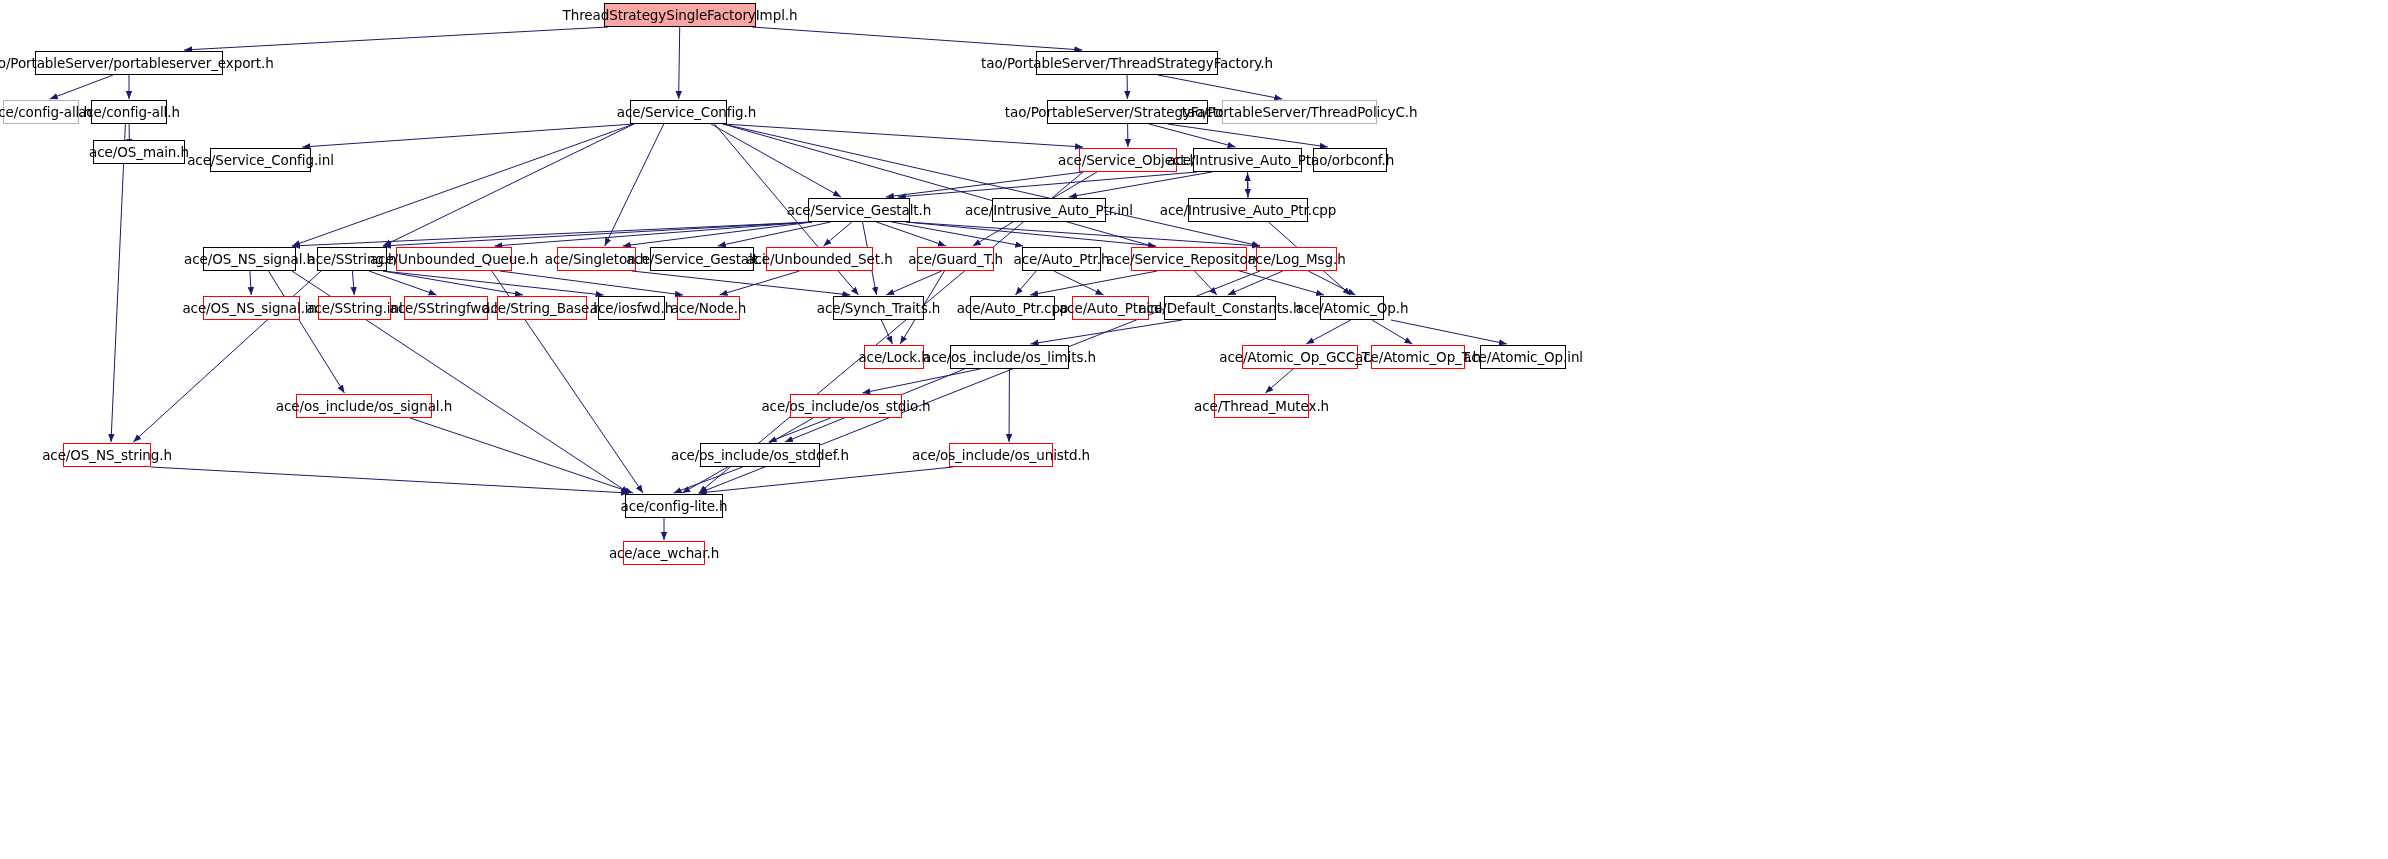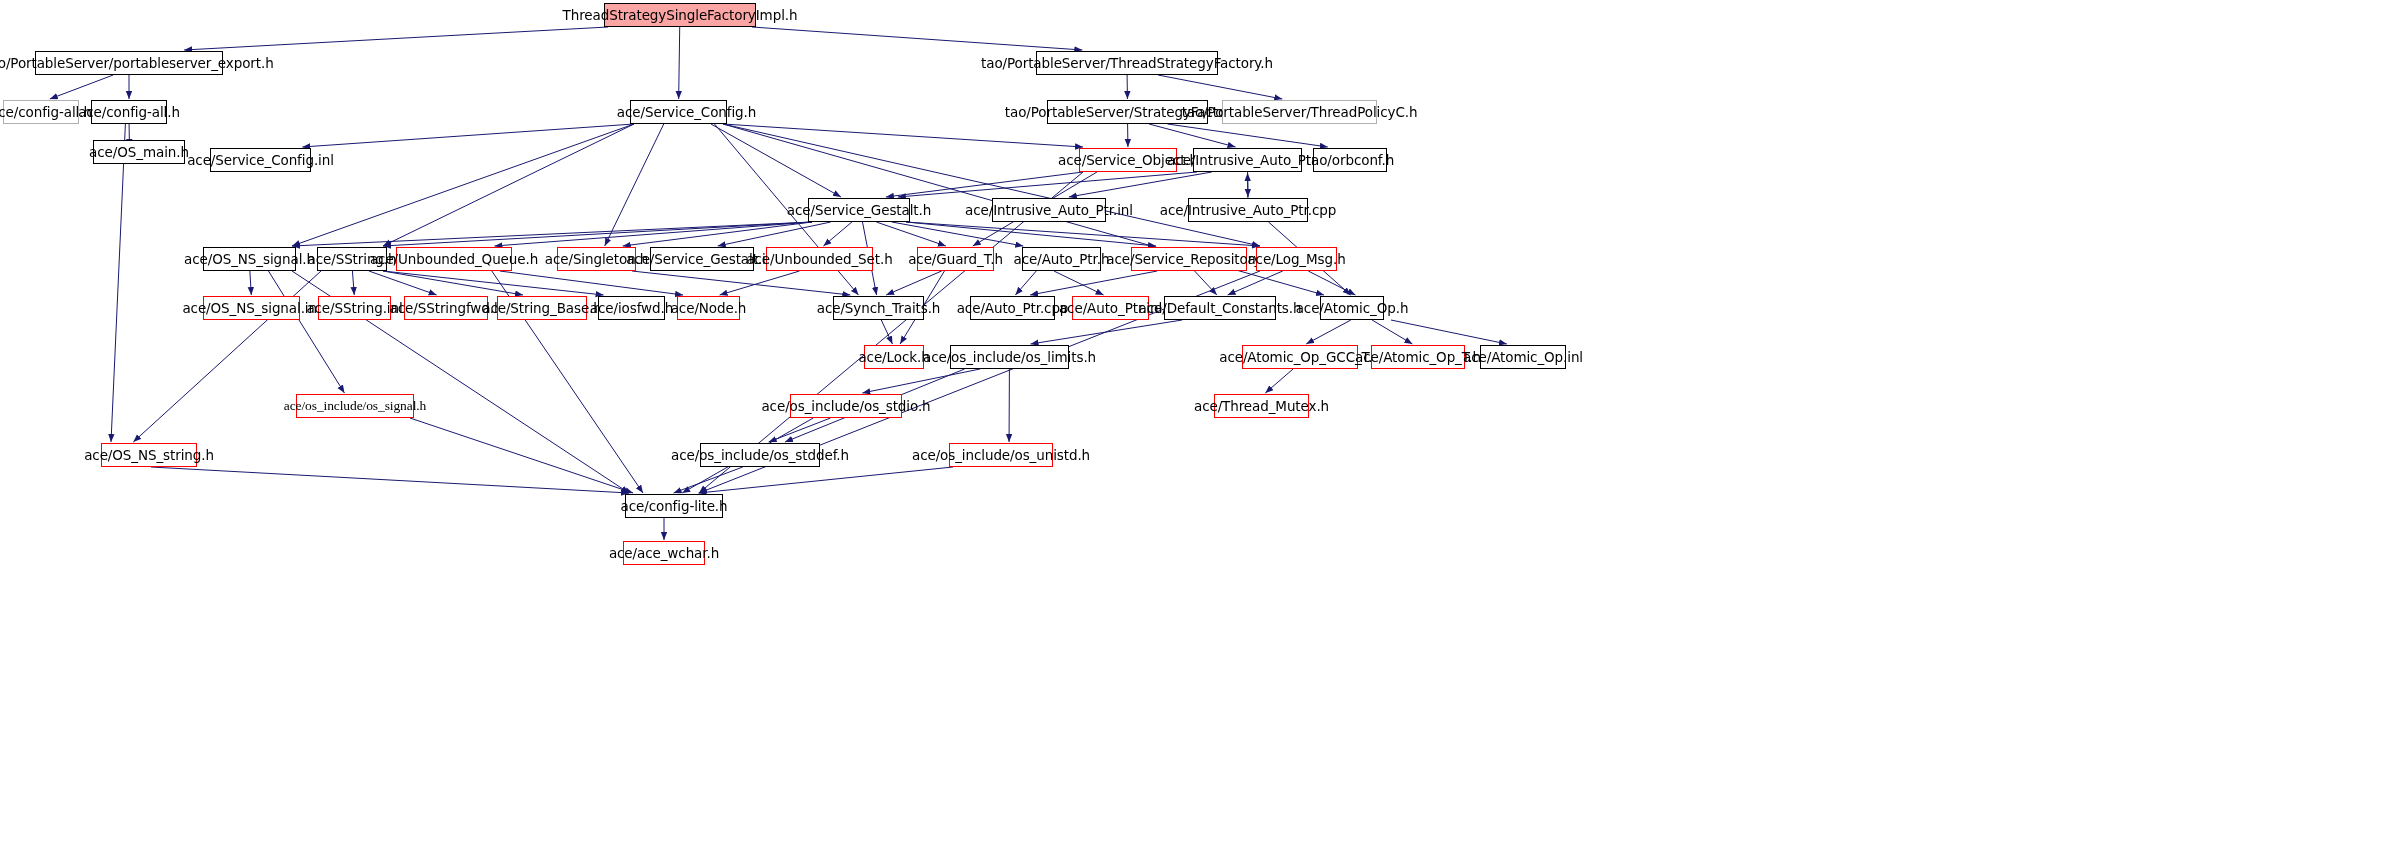--- a/index.html
+++ b/index.html
@@ -140,22 +140,22 @@
       <div class="node black" style="left: 833px; top: 296px; width: 91px;">ace/Synch_Traits.h</div>
       <div class="node black" style="left: 970px; top: 296px; width: 85px;">ace/Auto_Ptr.cpp</div>
       <div class="node red" style="left: 1072px; top: 296px; width: 77px;">ace/Auto_Ptr.inl</div>
       <div class="node black" style="left: 1164px; top: 296px; width: 112px;">ace/Default_Constants.h</div>
       <div class="node black" style="left: 1320px; top: 296px; width: 64px;">ace/Atomic_Op.h</div>
       <div class="node red" style="left: 864px; top: 345px; width: 60px;">ace/Lock.h</div>
       <div class="node black" style="left: 950px; top: 345px; width: 119px;">ace/os_include/os_limits.h</div>
       <div class="node red" style="left: 1242px; top: 345px; width: 116px;">ace/Atomic_Op_GCC_T.h</div>
       <div class="node red" style="left: 1371px; top: 345px; width: 94px;">ace/Atomic_Op_T.h</div>
       <div class="node black" style="left: 1480px; top: 345px; width: 86px;">ace/Atomic_Op.inl</div>
-      <div class="node red" style="left: 296px; top: 394px; width: 118px; font-family: Liberation Serif, serif;">ace/os_include/os_signal.h</div>
+      <div class="node red" style="left: 296px; top: 394px; width: 136px;">ace/os_include/os_signal.h</div>
       <div class="node red" style="left: 790px; top: 394px; width: 112px;">ace/os_include/os_stdio.h</div>
       <div class="node red" style="left: 1214px; top: 394px; width: 95px;">ace/Thread_Mutex.h</div>
-      <div class="node red" style="left: 63px; top: 443px; width: 96px; margin-left: 38px;">ace/OS_NS_string.h</div>
+      <div class="node red" style="left: 63px; top: 443px; width: 88px;">ace/OS_NS_string.h</div>
       <div class="node black" style="left: 700px; top: 443px; width: 120px;">ace/os_include/os_stddef.h</div>
       <div class="node red" style="left: 949px; top: 443px; width: 104px;">ace/os_include/os_unistd.h</div>
       <div class="node black" style="left: 625px; top: 494px; width: 98px;">ace/config-lite.h</div>
       <div class="node red" style="left: 623px; top: 541px; width: 82px;">ace/ace_wchar.h</div>
     </div>
 </div>
 
 </body></html>

